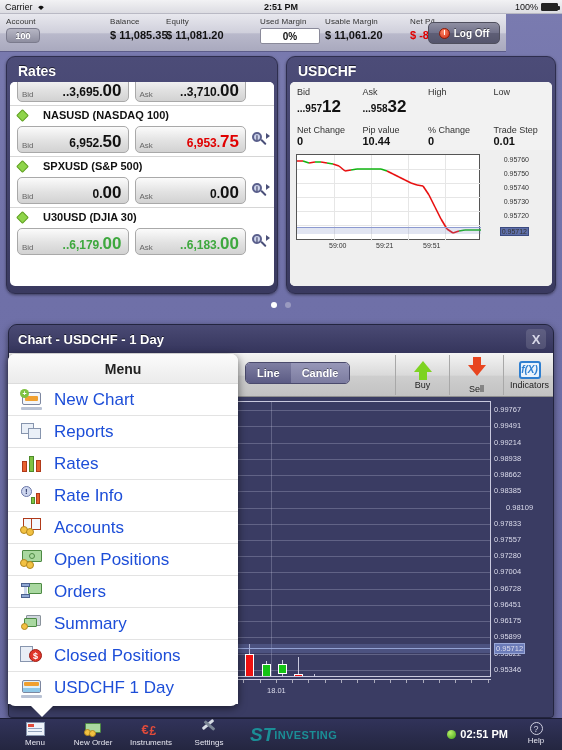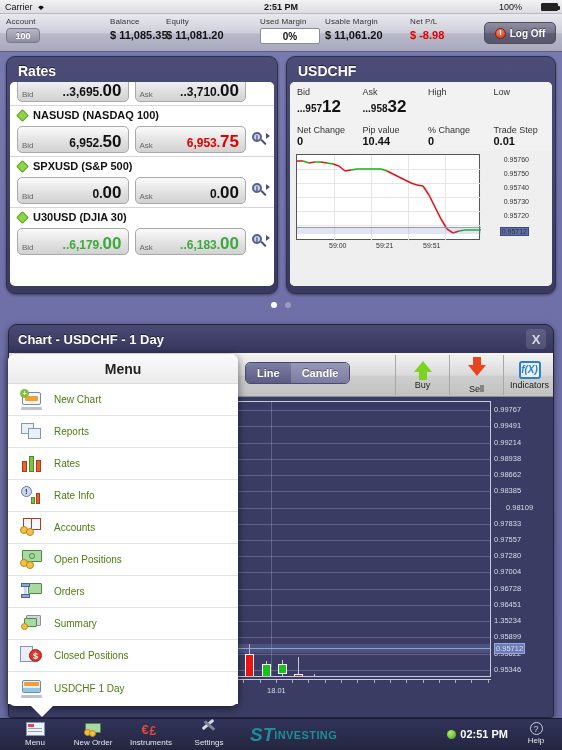--- a/index.html
+++ b/index.html
@@ -19,30 +19,30 @@
 
   
   #status-bar {
     position:absolute; left:0; top:0; width:562px; height:14px;
     background: linear-gradient(180deg,#f2f2f4 0%,#dcdce2 100%);
     display:flex; align-items:center; font-size:9px; color:#111;
     border-bottom:1px solid #b9b9c4;
   }
   .sb-left { position:absolute; left:5px; display:flex; align-items:center; gap:3px; }
   .sb-center { position:absolute; left:0; width:562px; text-align:center; font-weight:bold; }
-  .sb-right { position:absolute; right:4px; display:flex; align-items:center; gap:19px; }
+  .sb-right { position:absolute; right:4px; display:flex; align-items:center; gap:3px; }
   .batt {
     width:17px; height:8px; border:1px solid #222; border-radius:1px;
     background:#222; position:relative;
   }
   .batt::after{content:"";position:absolute;right:-3px;top:2px;width:2px;height:4px;background:#222;border-radius:0 1px 1px 0;}
 
   
   #account-bar {
-    position:absolute; left:0; top:14px; width:562px; height:38px;
+    position:absolute; left:0; top:14px; width:506px; height:38px;
     background: linear-gradient(180deg,#e8e8ee 0%,#cfcfdb 52%,#b9b9cb 53%,#a9a9be 100%);
     border-bottom:1px solid #5d5d8a;
   }
   .acct-cell { position:absolute; top:3px; }
   .acct-label { font-size:8px; color:#333; letter-spacing:.1px; }
   .acct-val { font-size:11px; font-weight:bold; color:#111; margin-top:3px; }
   .acct-val.neg { color:#e00000; }
   #acct-badge {
     margin-top:2px; width:34px; height:15px; border-radius:4px;
     background: linear-gradient(180deg,#b6b6c4,#8e8ea0);
@@ -106,21 +106,21 @@
   }
   .mg-circle{position:absolute;left:2px;top:3px;width:10px;height:10px;border-radius:50%;
     border:2px solid #5a5f8c;background:#cdd3ea;}
   .mg-i{position:absolute;left:6px;top:5px;font-size:7px;color:#2b2f55;font-weight:bold;}
   .mg-handle{position:absolute;left:10px;top:12px;width:7px;height:2px;background:#4a4f78;
     transform:rotate(45deg);border-radius:1px;}
   .mg-arrow{position:absolute;right:0;top:4px;width:0;height:0;
     border-left:4px solid #4a4f78;border-top:3px solid transparent;border-bottom:3px solid transparent;}
 
   .rate-name-row {
-    display:flex; align-items:center; gap:6px; padding:3px 0 3px 8px;
+    display:flex; align-items:center; gap:16px; padding:3px 0 3px 8px;
     border-top:1px solid #d6d6d6; background:#fff;
   }
   .diamond {
     width:9px; height:9px; background:#8ed44a; transform:rotate(45deg);
     border:1px solid #5ea01e; border-radius:1px;
   }
   .rate-name { font-size:11px; font-weight:bold; color:#111; }
 
   
   #quote-panel .panel-body { display:flex; flex-direction:column; }
@@ -229,21 +229,21 @@
     height:30px; border-radius:7px 7px 0 0;
     background: linear-gradient(180deg,#fbfbfb,#ebebeb);
     display:flex; align-items:center; justify-content:center;
     font-size:14px; font-weight:bold; color:#222; border-bottom:1px solid #dcdcdc;
   }
   .menu-item {
     height:32px; display:flex; align-items:center; gap:10px; padding-left:12px;
     border-bottom:1px solid #e3e3e3; background:#fff;
   }
   .menu-item:last-child { border-bottom:none; }
-  .menu-label { font-size:10px; color:#4d7c0f; }
+  .menu-label { font-size:17px; color:#1d4ed8; }
   .mi-icon { width:24px; height:22px; position:relative; flex:0 0 24px; }
   #menu-arrow {
     position:absolute; left:22px; bottom:-11px; width:0; height:0;
     border-left:12px solid transparent; border-right:12px solid transparent;
     border-top:12px solid #fff;
   }
 
   
   .ic-screen{position:absolute;left:2px;top:3px;width:19px;height:13px;background:#f2f5fa;
     border:1px solid #7d87a0;border-radius:2px;}
@@ -643,21 +643,21 @@
         <div style="top: 52.8218px;">0.98938</div>
         <div style="top: 69.0398px;">0.98662</div>
         <div style="top: 85.3166px;">0.98385</div>
         <div style="top: 101.535px; margin-left: 12px;">0.98109</div>
         <div style="top: 117.753px;">0.97833</div>
         <div style="top: 133.971px;">0.97557</div>
         <div style="top: 150.247px;">0.97280</div>
         <div style="top: 166.465px;">0.97004</div>
         <div style="top: 182.683px;">0.96728</div>
         <div style="top: 198.96px;">0.96451</div>
-        <div style="top: 215.178px;">1.35234</div>
+        <div style="top: 215.178px;">0.96175</div>
         <div style="top: 231.396px;">0.95899</div>
         <div style="top: 247.673px;">0.95622</div>
         <div style="top: 263.891px;">0.95346</div>
         <div id="last-price" style="top: 242.385px;">0.95712</div>
       </div>
     <div id="x-axis">
         <span style="left: 10px;">01.01</span>
         <span style="left: 96px;">07.01</span>
         <span style="left: 178px;">12.01</span>
         <span style="left: 258px;">18.01</span>

